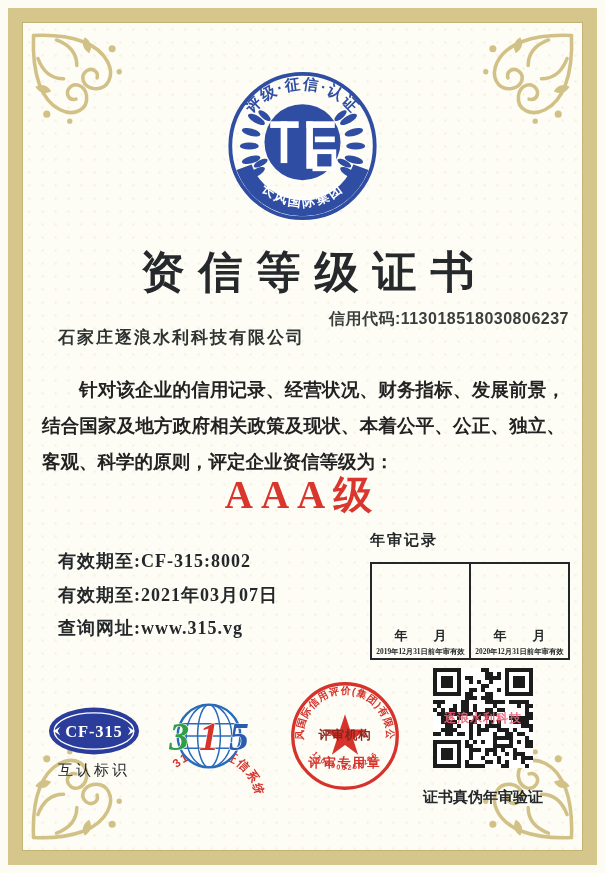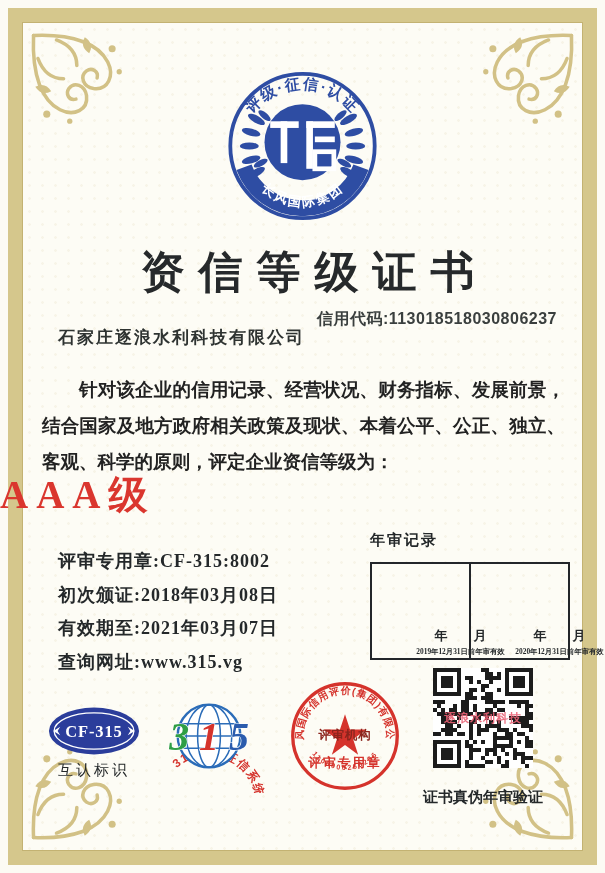--- a/index.html
+++ b/index.html
@@ -15,38 +15,38 @@
   .fl-tr{right:30px;top:32px;transform:scaleX(-1);}
   .fl-bl{left:30px;bottom:32px;transform:scaleY(-1);}
   .fl-br{right:30px;bottom:32px;transform:scale(-1,-1);}
 
   .emblem{position:absolute;left:225px;top:70px;width:155px;height:152px;}
 
   .title{position:absolute;left:0;top:243px;width:100%;text-align:center;
          font-family:"Liberation Sans",sans-serif;font-weight:900;font-size:44px;
          color:#26292b;letter-spacing:14px;padding-left:24px;box-sizing:border-box;}
   .credit-code{position:absolute;left:0;top:309px;width:100%;box-sizing:border-box;
-         text-align:right;padding-right:48px;font-weight:bold;font-size:16px;color:#3a3f3e;
+         text-align:right;padding-right:36px;font-weight:bold;font-size:16px;color:#3a3f3e;
          font-family:"Liberation Sans",sans-serif;letter-spacing:.5px;}
   .company{position:absolute;left:58px;top:326px;font-weight:bold;font-size:17px;
          color:#2e3331;letter-spacing:2px;font-family:"Liberation Sans",sans-serif;}
   .body-text{position:absolute;left:42px;top:372px;width:523px;font-size:18.5px;
          font-weight:bold;color:#222;line-height:36px;}
   .body-line{text-align:justify;text-align-last:justify;}
   .body-line.first{text-indent:2em;}
   .body-line.last{text-align:left;text-align-last:left;}
-  .rating{position:absolute;left:0;top:468px;width:100%;
+  .rating{position:absolute;left:0;top:468px;width:100%;text-align:center;
          font-size:39px;font-weight:bold;color:#da362e;letter-spacing:8px;}
 
   .fields{position:absolute;left:58px;top:545px;font-size:18px;font-weight:bold;
          color:#24282a;line-height:33.5px;letter-spacing:1px;}
   .review{position:absolute;left:370px;top:531px;width:198px;}
   .review-title{font-size:15px;font-weight:bold;color:#24282a;letter-spacing:2px;margin-bottom:12px;}
   .review-table{display:flex;border:2px solid #23262a;width:196px;height:94px;background:transparent;}
-  .review-cell{flex:1;position:relative;border-right:2px solid #23262a;padding-left:40px;}
+  .review-cell{flex:1;position:relative;border-right:2px solid #23262a;}
   .review-cell:last-child{border-right:none;}
   .review-ym{position:absolute;bottom:13px;width:100%;text-align:center;
          font-size:13px;font-weight:bold;color:#24282a;}
   .review-note{position:absolute;bottom:1px;width:100%;text-align:center;
          font-size:8px;font-weight:bold;color:#24282a;white-space:nowrap;transform:scale(.92);}
 
   .cf-badge{position:absolute;left:46px;top:705px;width:96px;text-align:center;}
   .cf-caption{font-size:15px;font-weight:normal;color:#24282a;letter-spacing:3px;}
   .globe-badge{position:absolute;left:152px;top:679px;width:114px;height:114px;}
   .seal-badge{position:absolute;left:288px;top:679px;width:114px;height:114px;}
@@ -143,22 +143,21 @@
 
   <div class="body-text">
     <div class="body-line first">针对该企业的信用记录、经营状况、财务指标、发展前景，</div>
     <div class="body-line">结合国家及地方政府相关政策及现状、本着公平、公正、独立、</div>
     <div class="body-line last">客观、科学的原则，评定企业资信等级为：</div>
   </div>
 
   <div class="rating">AAA级</div>
 
   <div class="fields">
-    <div>评审专用章:CF-315:8002</div>
-    <div>初次颁证:2018年03月08日</div>
+    <div>有效期至:CF-315:8002</div>
     <div>有效期至:2021年03月07日</div>
     <div>查询网址:www.315.vg</div>
   </div>
 
   <div class="review">
     <div class="review-title">年审记录</div>
     <div class="review-table">
       <div class="review-cell">
         <div class="review-ym">年　　月</div>
         <div class="review-note">2019年12月31日前年审有效</div>

